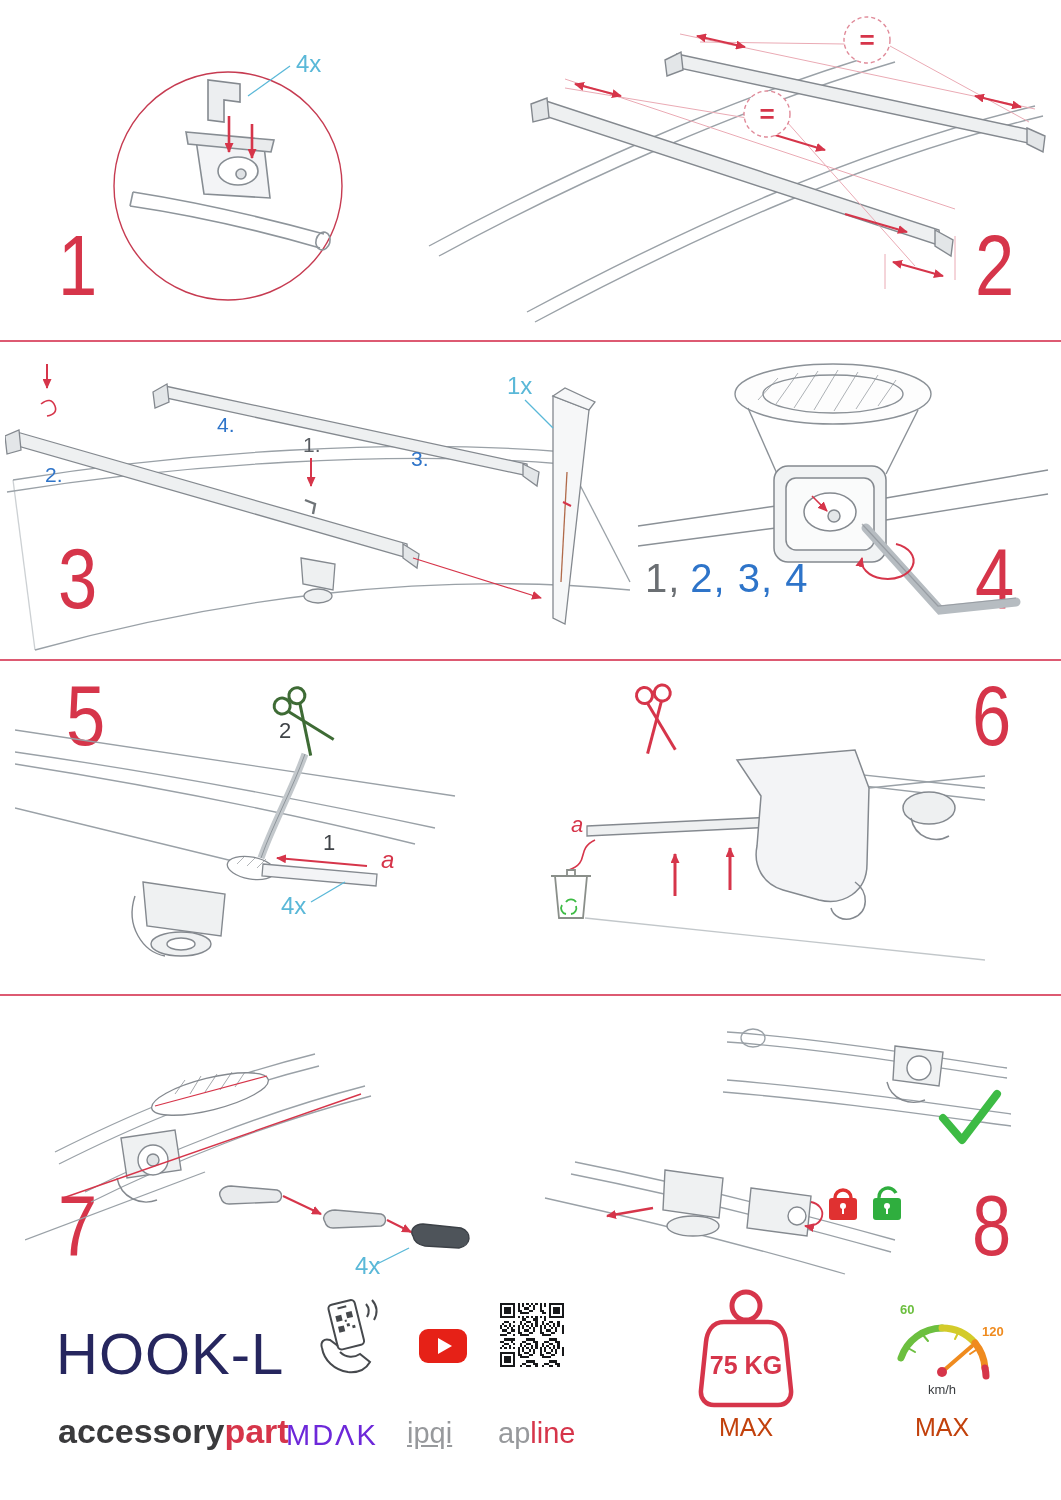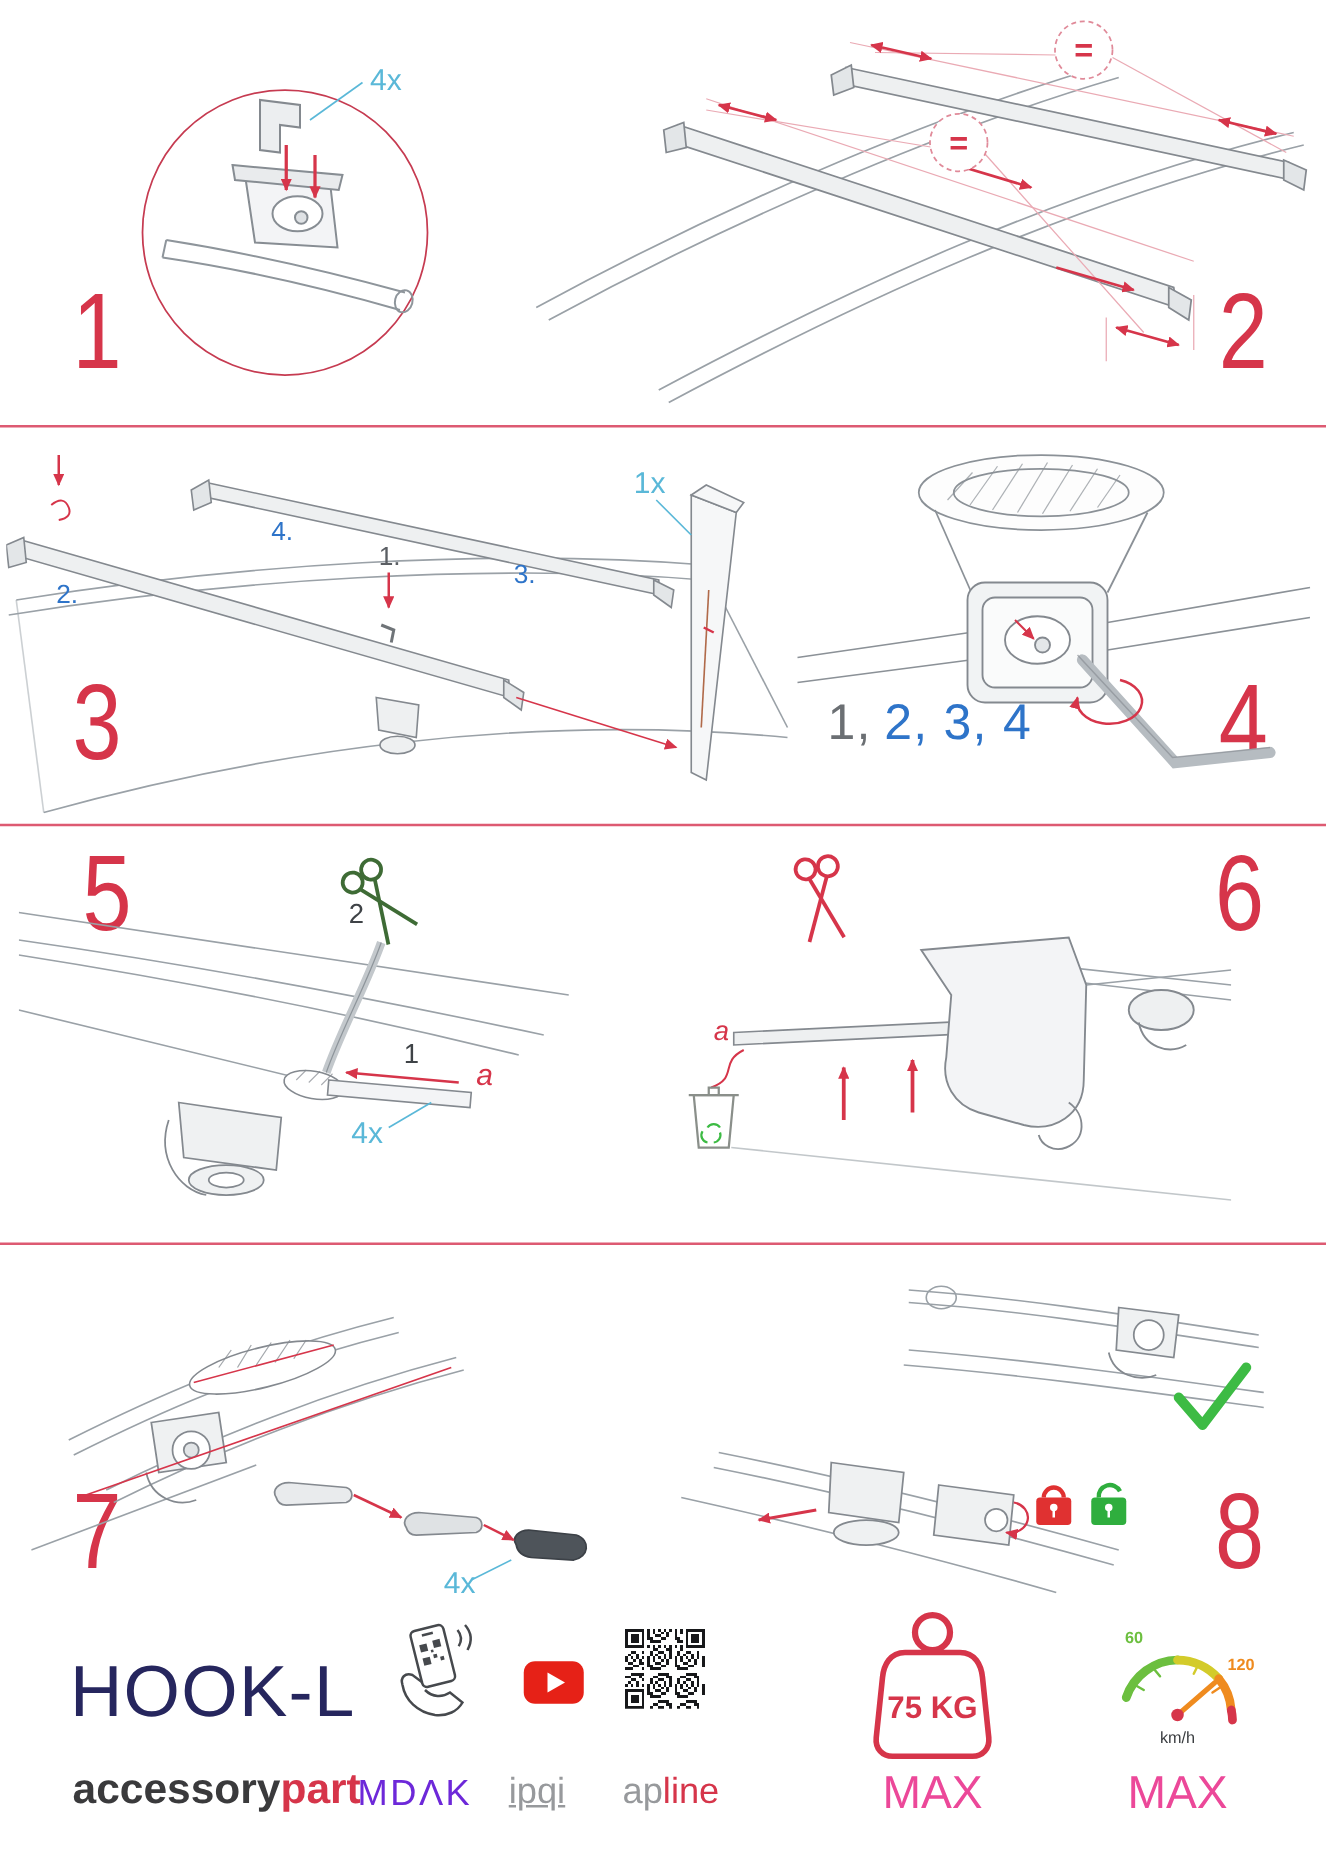--- a/index.html
+++ b/index.html
@@ -16,21 +16,21 @@
   .seq .nxt{color:#2e74c9;margin-left:10px;}
   .product{font-size:58px;color:#26265e;letter-spacing:1px;font-weight:400;}
   .brand{font-size:34px;font-weight:bold;}
   .brand .a{color:#3a3a3c;}
   .brand .b{color:#d6354a;}
   .logo1{font-size:29px;font-weight:normal;color:#6d28d9;letter-spacing:2px;}
   .logo2{font-size:29px;color:#97999c;}
   .logo3{font-size:29px;}
   .logo3 .a{color:#97999c;}
   .logo3 .b{color:#d6354a;}
-  .max{font-size:37px;color:#ec4899;font-weight:500;text-align:center;}
+  .max{font-size:25px;color:#c2410c;font-weight:500;text-align:center;}
 </style>
 </head>
 <body>
 
 <div class="page">
 
   <div class="divider" style="top:340px;"></div>
   <div class="divider" style="top:659px;"></div>
   <div class="divider" style="top:994px;"></div>
 
@@ -203,21 +203,21 @@
       <circle cx="206" cy="168" r="6" fill="#e4e7e9"></circle>
     </g>
     <line x1="184" y1="148" x2="199" y2="163" stroke="#d6354a" stroke-width="1.6" marker-end="url(#m4)"></line>
     <g>
       <path d="M238 180 L 312 262 L 388 254" stroke="#b6bcc1" stroke-width="9" fill="none" stroke-linecap="round"></path>
       <path d="M234 176 L 310 258 L 388 250" stroke="#84898f" stroke-width="1.2" fill="none" opacity=".6"></path>
     </g>
     <path d="M268 196 a 26 18 0 1 1 -34 14" stroke="#d6354a" stroke-width="2" fill="none" marker-end="url(#m4)"></path>
   </svg>
 
-  <div class="abs seq" style="left:645px;top:556px;margin-left:17px;">
+  <div class="abs seq" style="left:645px;top:556px;">
     <span class="cur">1,</span><span class="nxt">2, 3, 4</span>
   </div>
 
   <svg class="abs" style="left:15px;top:668px;" width="445" height="320" viewBox="0 0 445 320">
     <defs>
       <marker id="m5" markerUnits="userSpaceOnUse" markerWidth="11" markerHeight="9" refX="9" refY="4.5" orient="auto-start-reverse">
         <path d="M0 0 L10 4.5 L0 9 Z" fill="#d6354a"></path>
       </marker>
     </defs>
     <g stroke="#9aa1a7" stroke-width="1.3" fill="none">

